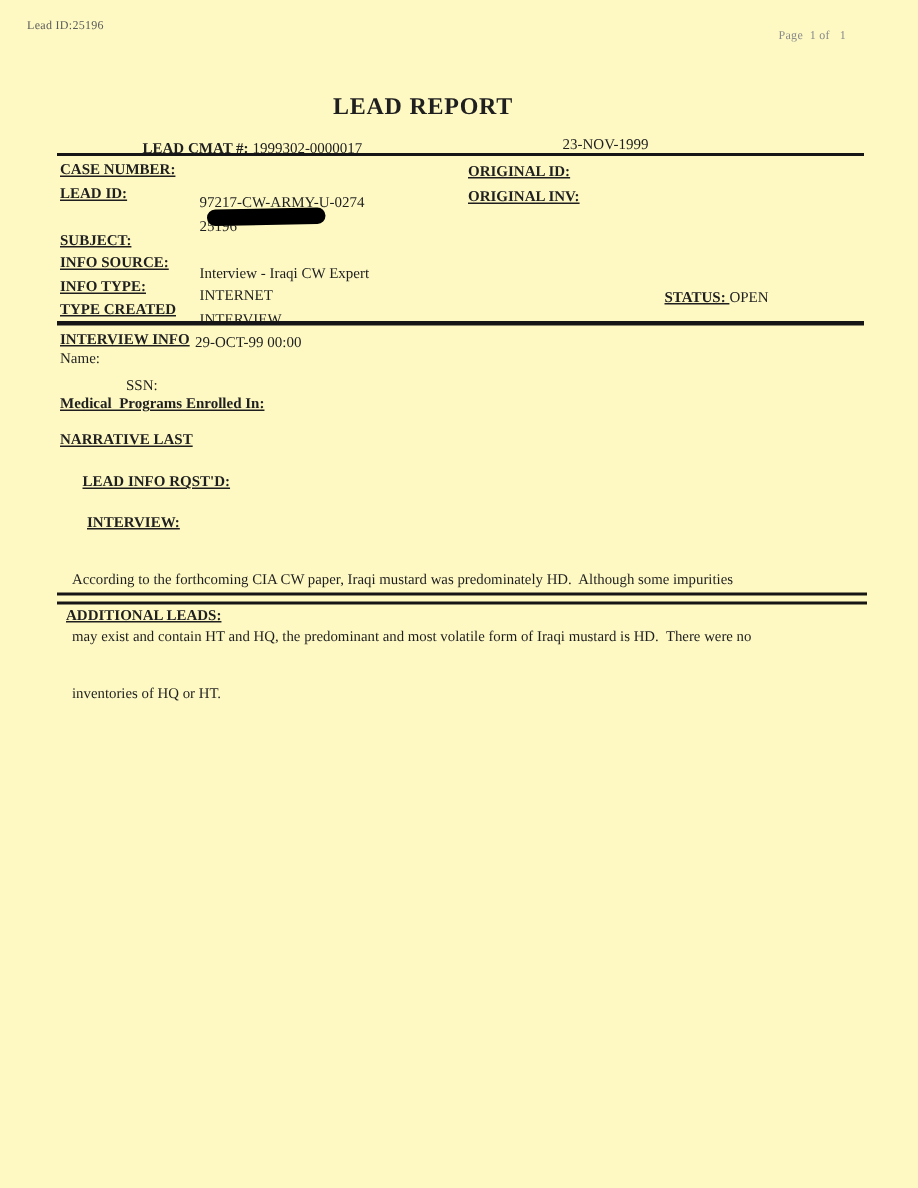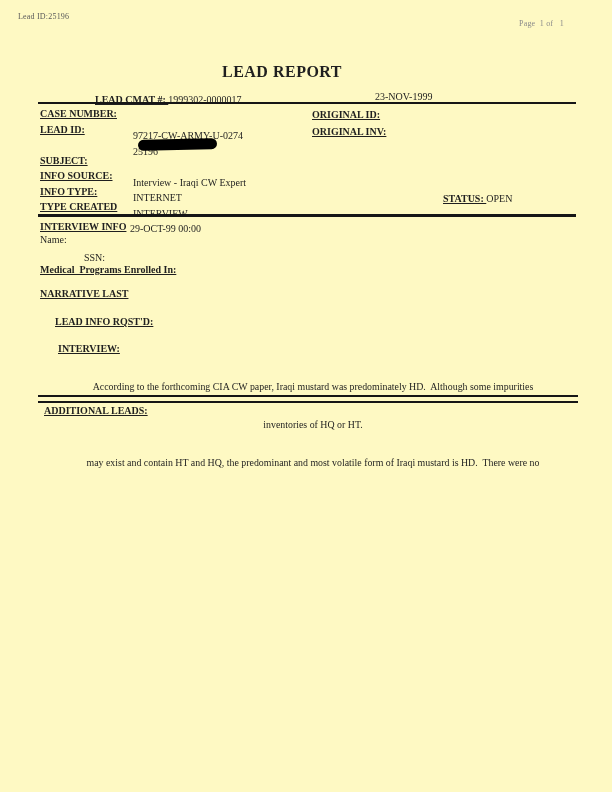--- a/index.html
+++ b/index.html
@@ -86,23 +86,23 @@
   <div class="abs label" style="left:40px;top:221px;">INTERVIEW INFO</div>
   <div class="abs value" style="left:40px;top:234px;">Name:</div>
   <div class="abs value" style="left:44px;top:252px;margin-left:40px;">SSN:</div>
   <div class="abs label" style="left:40px;top:264px;">Medical  Programs Enrolled In:</div>
 
   <div class="abs label" style="left:40px;top:288px;">NARRATIVE LAST</div>
   <div class="abs label" style="left:55px;top:316px;">LEAD INFO RQST'D:</div>
 
   <div class="abs label" style="left:58px;top:343px;">INTERVIEW:</div>
 
-  <div class="abs para" style="left:48px;top:356px;width:530px;text-align:center;">
+  <div class="abs para" style="left:48px;top:356px;width:530px;">
     <div>According to the forthcoming CIA CW paper, Iraqi mustard was predominately HD.  Although some impurities</div>
+    <div>may exist and contain HT and HQ, the predominant and most volatile form of Iraqi mustard is HD.  There were no</div>
     <div>inventories of HQ or HT.</div>
-    <div>may exist and contain HT and HQ, the predominant and most volatile form of Iraqi mustard is HD.  There were no</div>
   </div>
 
   <div class="dline" style="left:38px;top:395px;width:540px;"></div>
 
   <div class="abs label" style="left:44px;top:405px;">ADDITIONAL LEADS:</div>
 
 </div>
 
 </body></html>

